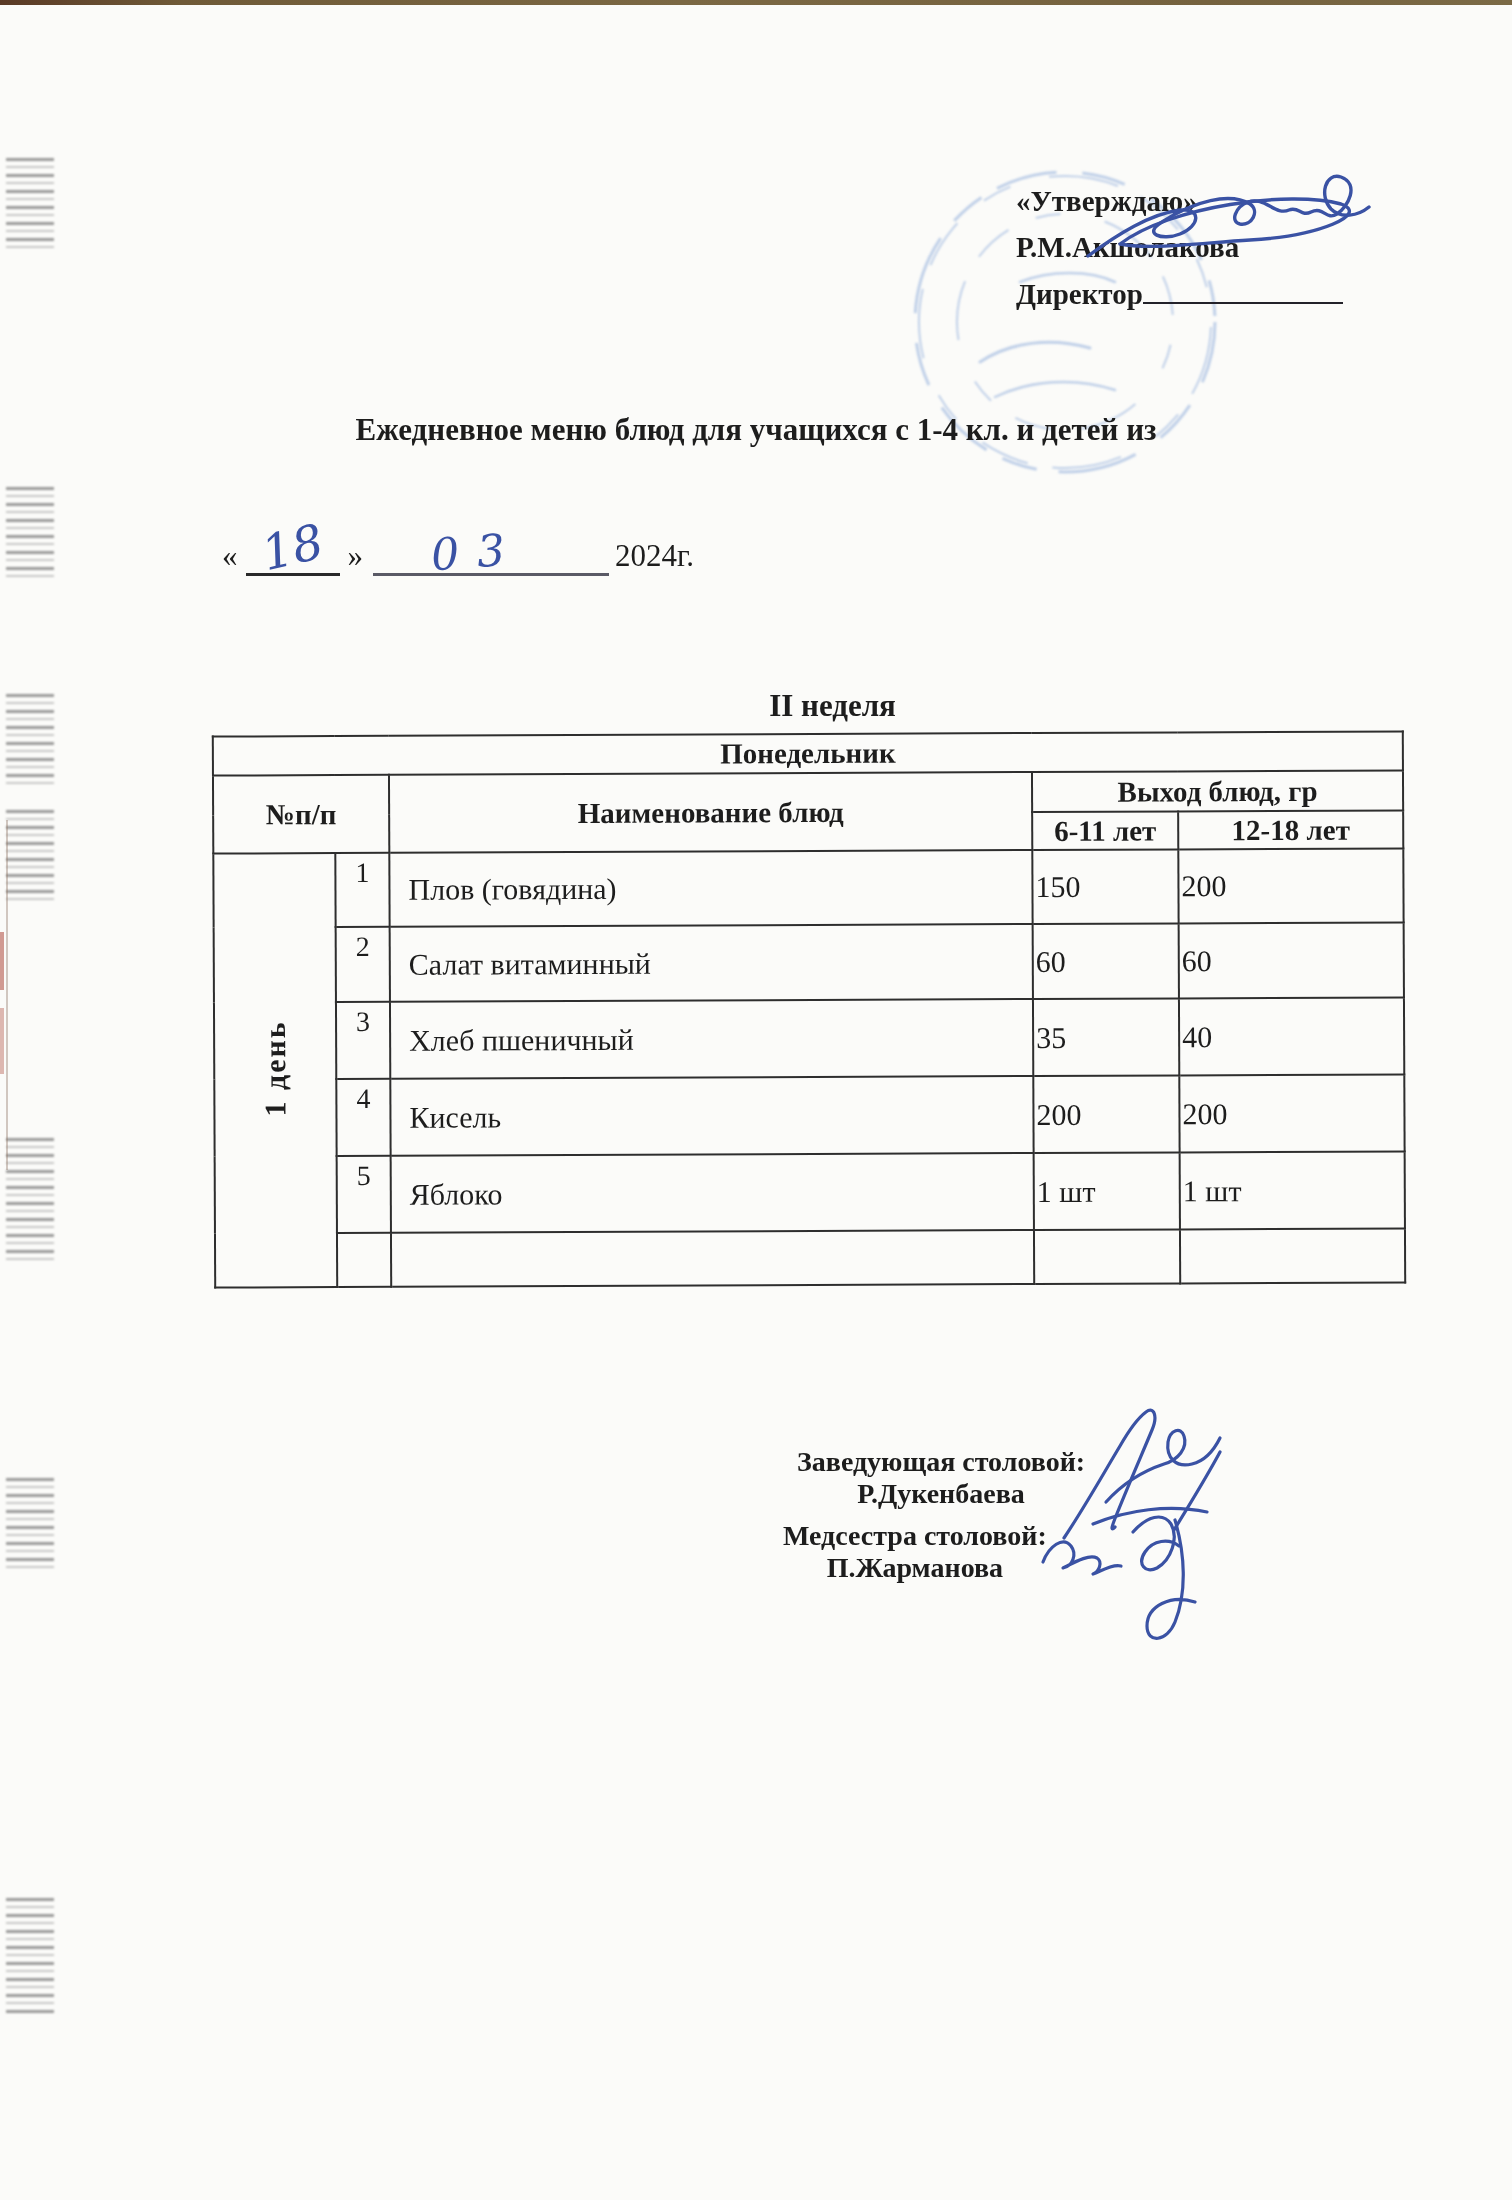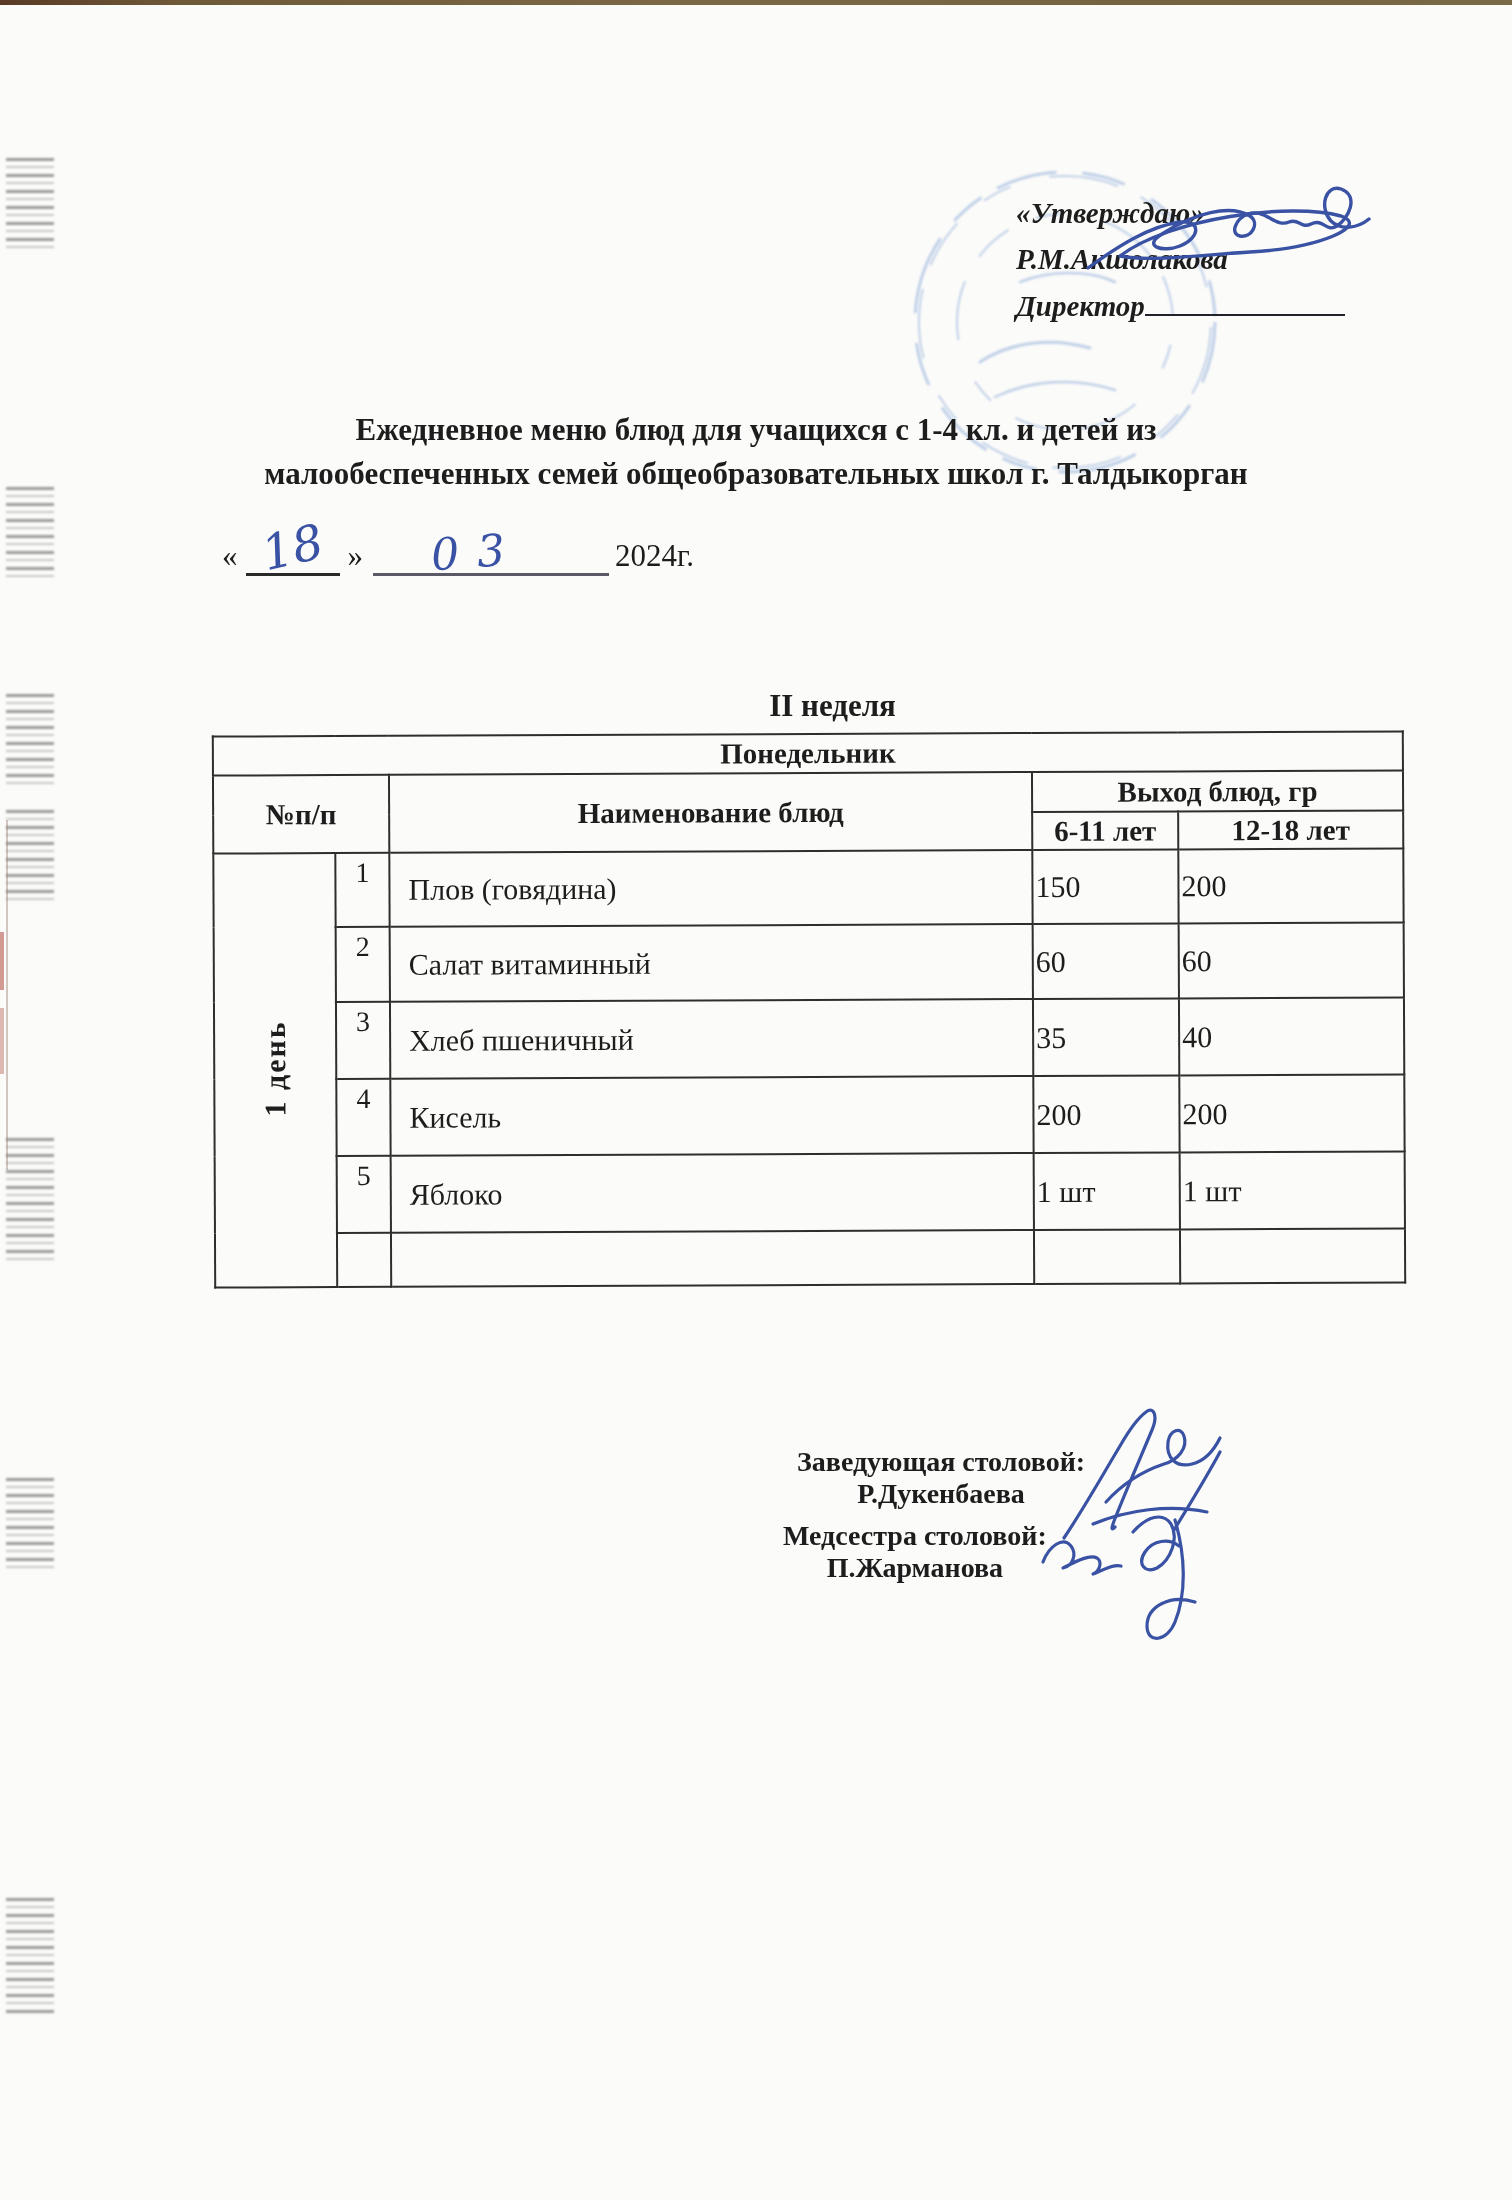--- a/index.html
+++ b/index.html
@@ -14,22 +14,22 @@
   .smudge{position:absolute;left:6px;width:48px;filter:blur(1px);opacity:.85;
     background:repeating-linear-gradient(to bottom,
       rgba(70,70,70,.62) 0 3px, rgba(240,240,240,0) 3px 8px,
       rgba(95,95,95,.38) 8px 10px, rgba(240,240,240,0) 10px 16px);}
   .edge-line{position:absolute;left:6px;top:820px;width:2px;height:350px;
     background:rgba(120,90,70,.32);filter:blur(.5px);}
   .speck-red{position:absolute;left:0;width:4px;background:rgba(168,58,44,.5);filter:blur(.5px);}
   
   .stamp{position:absolute;left:900px;top:152px;z-index:2;filter:blur(1.3px);opacity:.5;}
   
-  .approval{position:absolute;left:1016px;top:190px;z-index:3;
-    font-weight:bold;font-size:29px;line-height:46px;white-space:nowrap;font-style:italic;}
+  .approval{position:absolute;left:1016px;top:178px;z-index:3;
+    font-weight:bold;font-size:29px;line-height:46px;white-space:nowrap;}
   .approval .underline{display:inline-block;width:200px;height:32px;
     border-bottom:2.5px solid #23222a;vertical-align:baseline;}
   .director-sig{position:absolute;left:62px;top:-14px;z-index:4;}
   
   .doc-title{position:absolute;left:111px;top:408px;width:1290px;z-index:3;
     text-align:center;font-weight:bold;font-size:31px;line-height:44px;}
   
   .date-line{position:absolute;left:222px;top:524px;height:52px;
     display:flex;align-items:flex-end;font-size:31px;z-index:3;}
   .date-line .q{padding-bottom:2px;}
@@ -104,21 +104,20 @@
         <g style="stroke:var(--ink-blue,#3a52a4);" stroke-width="3.4">
           <path d="M10 92 C40 70 72 50 102 46 C124 44 122 62 102 70 C84 77 64 70 84 58 C116 37 152 28 172 40 C182 47 174 62 162 60 C152 58 157 43 170 38 C187 32 197 52 211 46 C221 42 223 53 233 48 C246 42 248 57 259 50 C270 43 282 20 263 13 C247 8 241 32 253 45 C263 55 280 52 291 43"></path>
           <path d="M42 80 C92 42 212 26 263 40 C292 50 242 72 172 76 C122 79 72 86 42 80"></path>
         </g>
       </svg>
     </div>
   </div>
 
   <div class="doc-title">
     <div>Ежедневное меню блюд для учащихся с 1-4 кл. и детей из</div>
-    <div>малообеспеченных семей общеобразовательных школ г. Талдыкорган</div>
   </div>
 
   <div class="date-line">
     <span class="q">«</span>
     <span class="u-seg u-day">
       <span class="hw hw-day">18</span>
     </span>
     <span class="q">»</span>
     <span class="u-seg u-month">
       <span class="hw hw-month">03</span>

